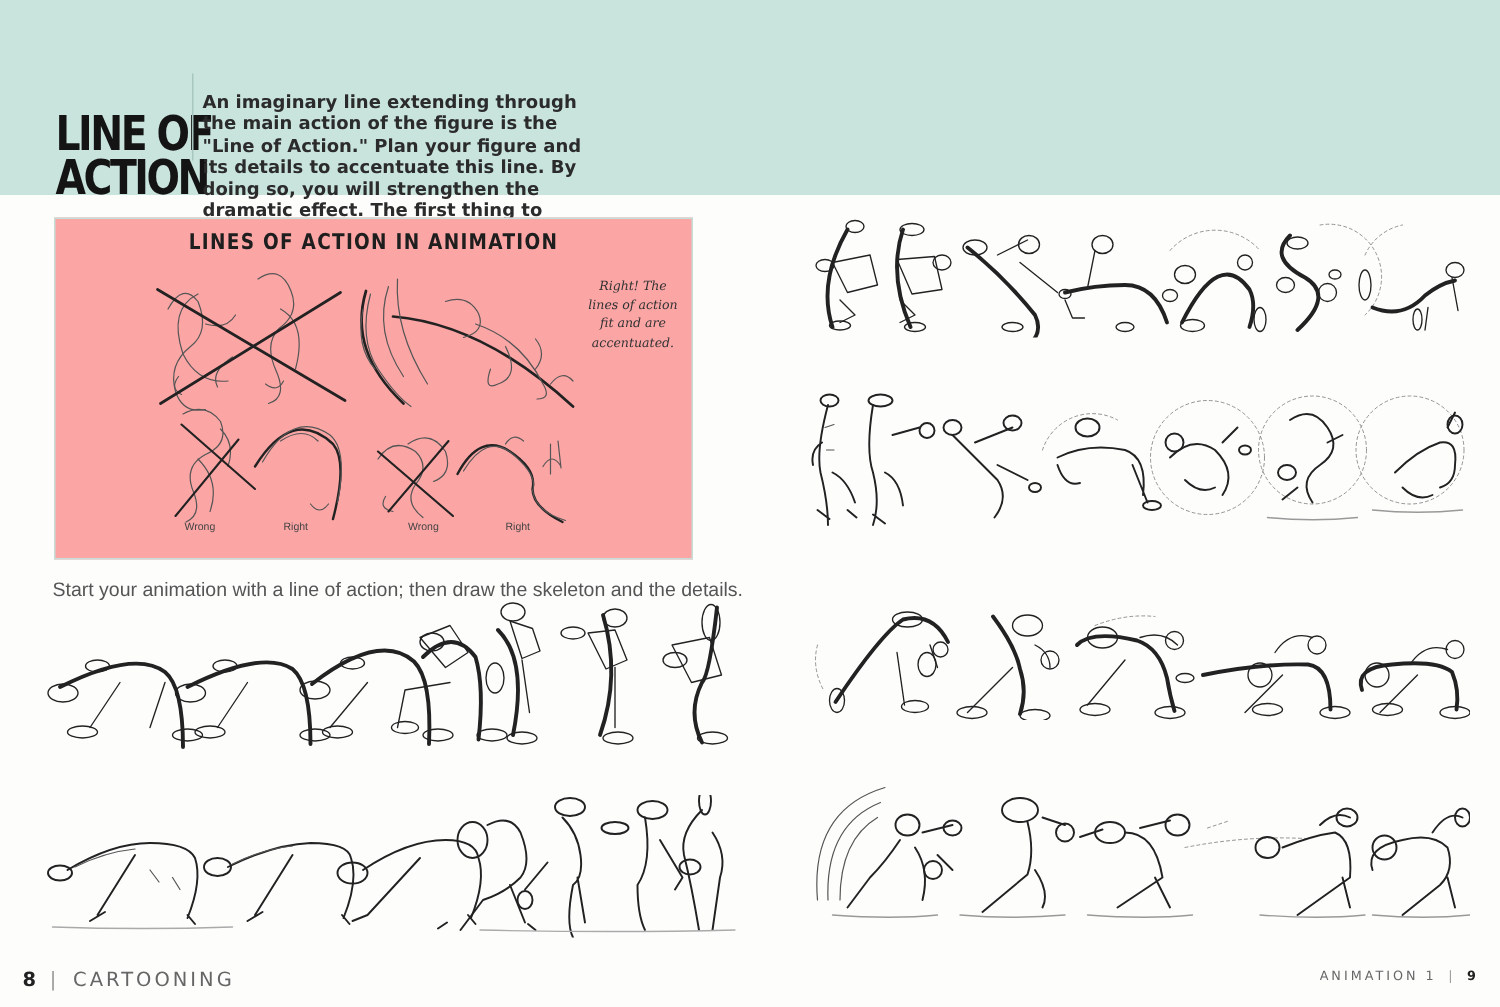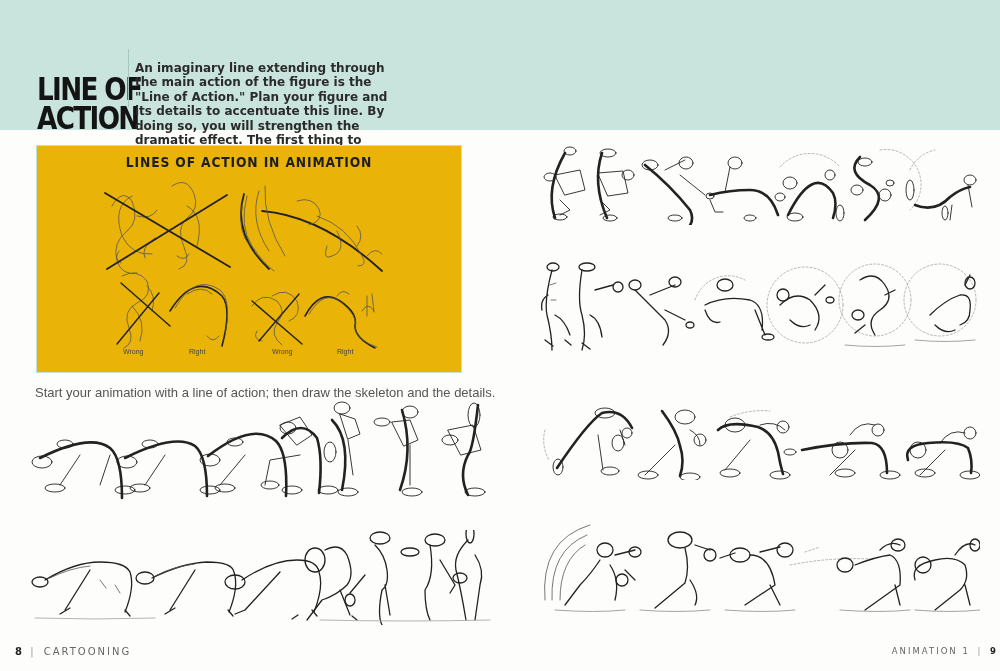--- a/index.html
+++ b/index.html
@@ -5,34 +5,34 @@
   * { box-sizing: border-box; margin: 0; padding: 0; }
   html, body { width: 1000px; height: 671px; overflow: hidden; background: #fdfdfc; }
   body { position: relative; font-family: "Liberation Sans", sans-serif; color: #222; }
 
   .header-band { position: absolute; left: 0; top: 0; width: 1000px; height: 130px; background: #c9e4dd; }
   .title-block { position: absolute; left: 37px; top: 47px; width: 90px; margin-top: 28px; }
   .title-line { display: block; font-family: "DejaVu Sans", sans-serif; font-weight: bold; font-size: 32px; line-height: 29px; letter-spacing: -2px; color: #141414; transform: scaleX(0.82); transform-origin: left top; white-space: nowrap; }
   .title-divider { position: absolute; left: 128px; top: 49px; width: 1px; height: 58px; background: #a8c6bf; }
   .intro-text { position: absolute; left: 135px; top: 61px; width: 270px; font-family: "DejaVu Sans", sans-serif; font-size: 12px; line-height: 14.4px; color: #2b2b2b; font-weight: bold; }
 
-  .inset-box { position: absolute; left: 36px; top: 145px; width: 426px; height: 228px; border: 1.5px solid #c5ded8; background: #eab308; }
+  .inset-box { position: absolute; left: 36px; top: 145px; width: 426px; height: 228px; border: 1.5px solid #c5ded8; background: #fca5a5; }
   .inset-title { position: absolute; left: 0; top: 8px; width: 100%; text-align: center; font-family: "DejaVu Sans", sans-serif; font-weight: bold; font-size: 14.5px; letter-spacing: 1px; color: #1e1e1e; transform: scaleX(0.85); }
   .hand-note { position: absolute; font-family: "DejaVu Serif", serif; font-size: 8.4px; line-height: 12.5px; text-align: center; color: #333; font-style: italic; }
   .note-wrong { left: 12px; top: 37px; width: 48px; }
   .note-right { left: 354px; top: 38px; width: 62px; }
   .cap { position: absolute; font-family: "Liberation Sans", sans-serif; font-size: 7px; color: #444; }
 
   .caption { position: absolute; left: 35px; top: 385px; font-family: "Liberation Sans", sans-serif; font-size: 13px; color: #555; }
 
   .illus { position: absolute; }
-  .footer-left { position: absolute; left: 15px; top: 646px; font-family: "DejaVu Sans", sans-serif; font-size: 10px; letter-spacing: 2px; color: #666; }
+  .footer-left { position: absolute; left: 15px; top: 646px; font-family: "DejaVu Sans", sans-serif; font-size: 13px; letter-spacing: 2px; color: #666; }
   .footer-left .pn, .footer-right .pn { font-weight: bold; color: #222; letter-spacing: 0; }
   .footer-left .sep, .footer-right .sep { color: #999; margin: 0 3px; }
-  .footer-right { position: absolute; right: 4px; top: 646px; font-family: "DejaVu Sans", sans-serif; font-size: 8.5px; letter-spacing: 2px; color: #666; }
+  .footer-right { position: absolute; right: 16px; top: 646px; font-family: "DejaVu Sans", sans-serif; font-size: 8.5px; letter-spacing: 2px; color: #666; }
 
   svg path, svg ellipse, svg line, svg circle { fill: none; stroke: #222; stroke-linecap: round; stroke-linejoin: round; }
   .thick { stroke-width: 2.6; }
   .thin { stroke-width: 0.9; }
   .mid { stroke-width: 1.3; }
   .sketch { stroke: #555; stroke-width: 0.8; }
   .blur { stroke: #888; stroke-width: 0.6; stroke-dasharray: 2 2; }
 </style>
 </head>
 <body>
@@ -40,20 +40,21 @@
 <div class="header-band"></div>
 <div class="title-block">
   <span class="title-line">LINE OF</span>
   <span class="title-line">ACTION</span>
 </div>
 <div class="title-divider"></div>
 <p class="intro-text">An imaginary line extending through the main action of the figure is the "Line of Action." Plan your figure and its details to accentuate this line. By doing so, you will strengthen the dramatic effect. The first thing to establish when constructing a figure is the line of action.</p>
 
 <div class="inset-box">
   <div class="inset-title">LINES OF ACTION IN ANIMATION</div>
+  <div class="hand-note note-right">Right! The lines of action fit and are accentuated.</div>
 
   <svg class="illus" style="left:0;top:0" width="426" height="228" viewBox="0 0 426 228">
 
     <g>
       <path class="sketch" d="M75 60 q10 -18 20 -5 q8 20 -5 30 q-15 12 -10 30 q5 15 20 12 M95 50 q-20 10 -10 40 q10 20 30 18"></path>
       <path class="sketch" d="M135 40 q15 -10 22 8 q6 15 -8 25 q-10 10 -2 28 q8 18 -5 22 M150 60 q18 10 10 40 M118 92 q-15 10 -10 20"></path>
       <path class="sketch" d="M82 105 q-6 8 2 12 M140 110 q8 6 12 -2 M100 70 q14 4 20 -6"></path>
       <line class="thick" x1="68" y1="47" x2="193" y2="121" style="stroke-width:1.8"></line>
       <line class="thick" x1="70" y1="123" x2="190" y2="49" style="stroke-width:1.8"></line>
     </g>

